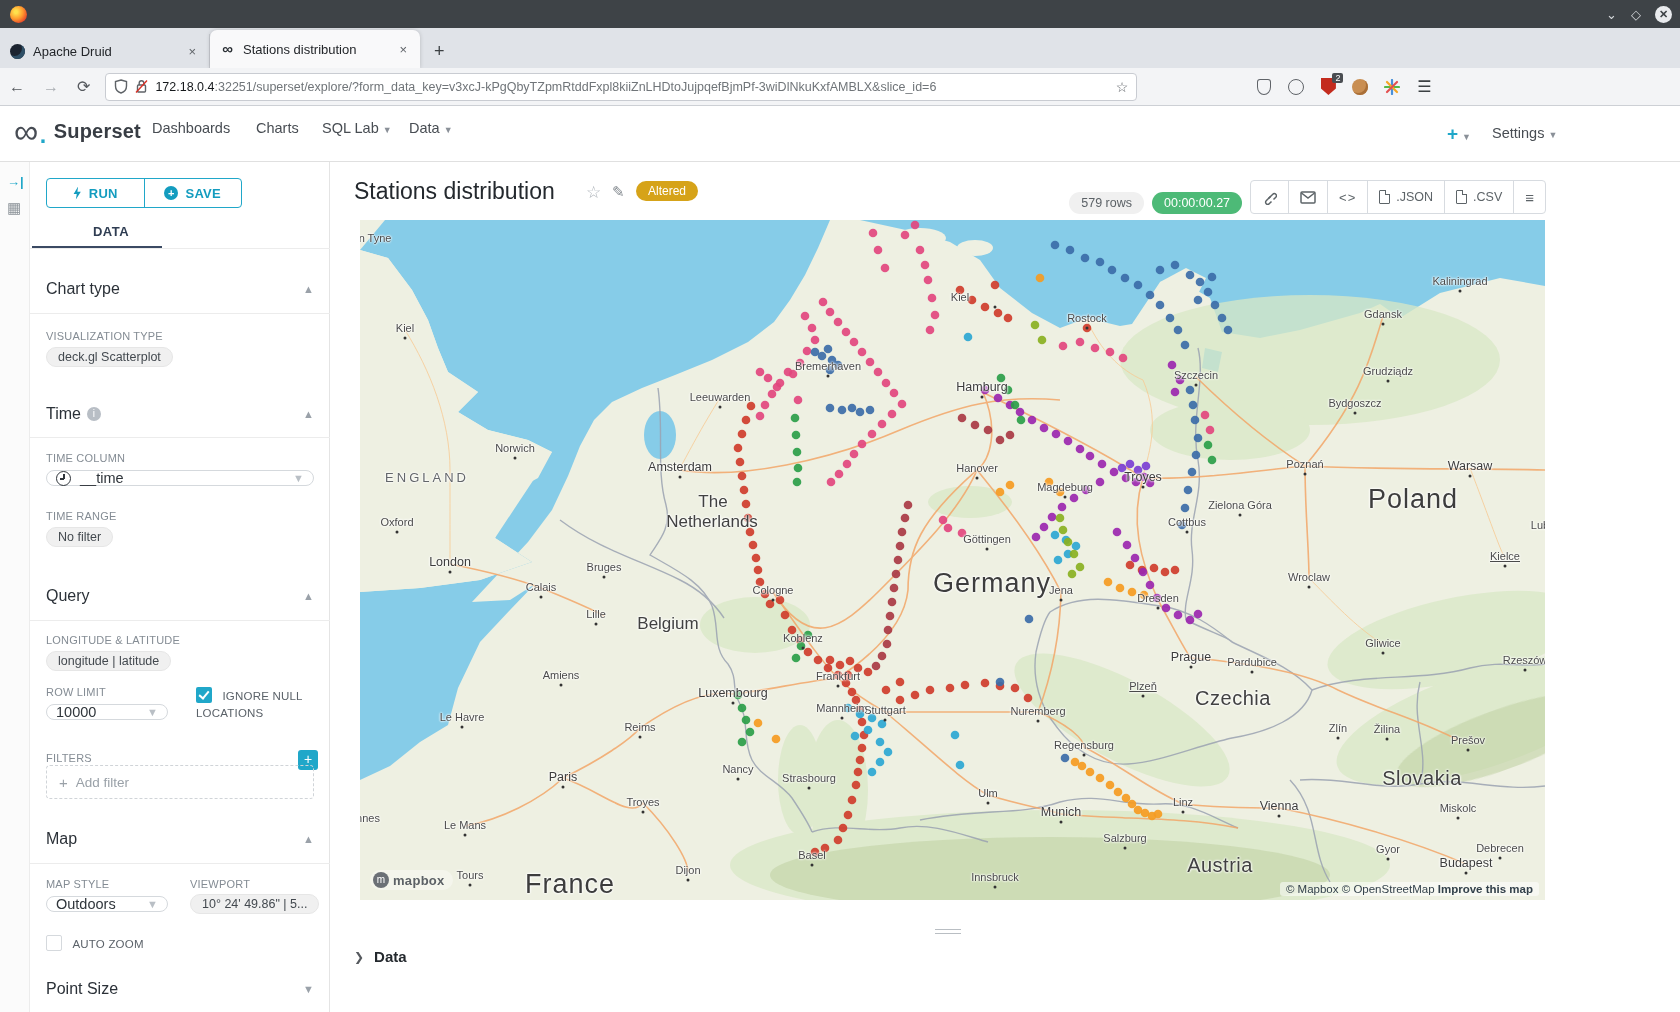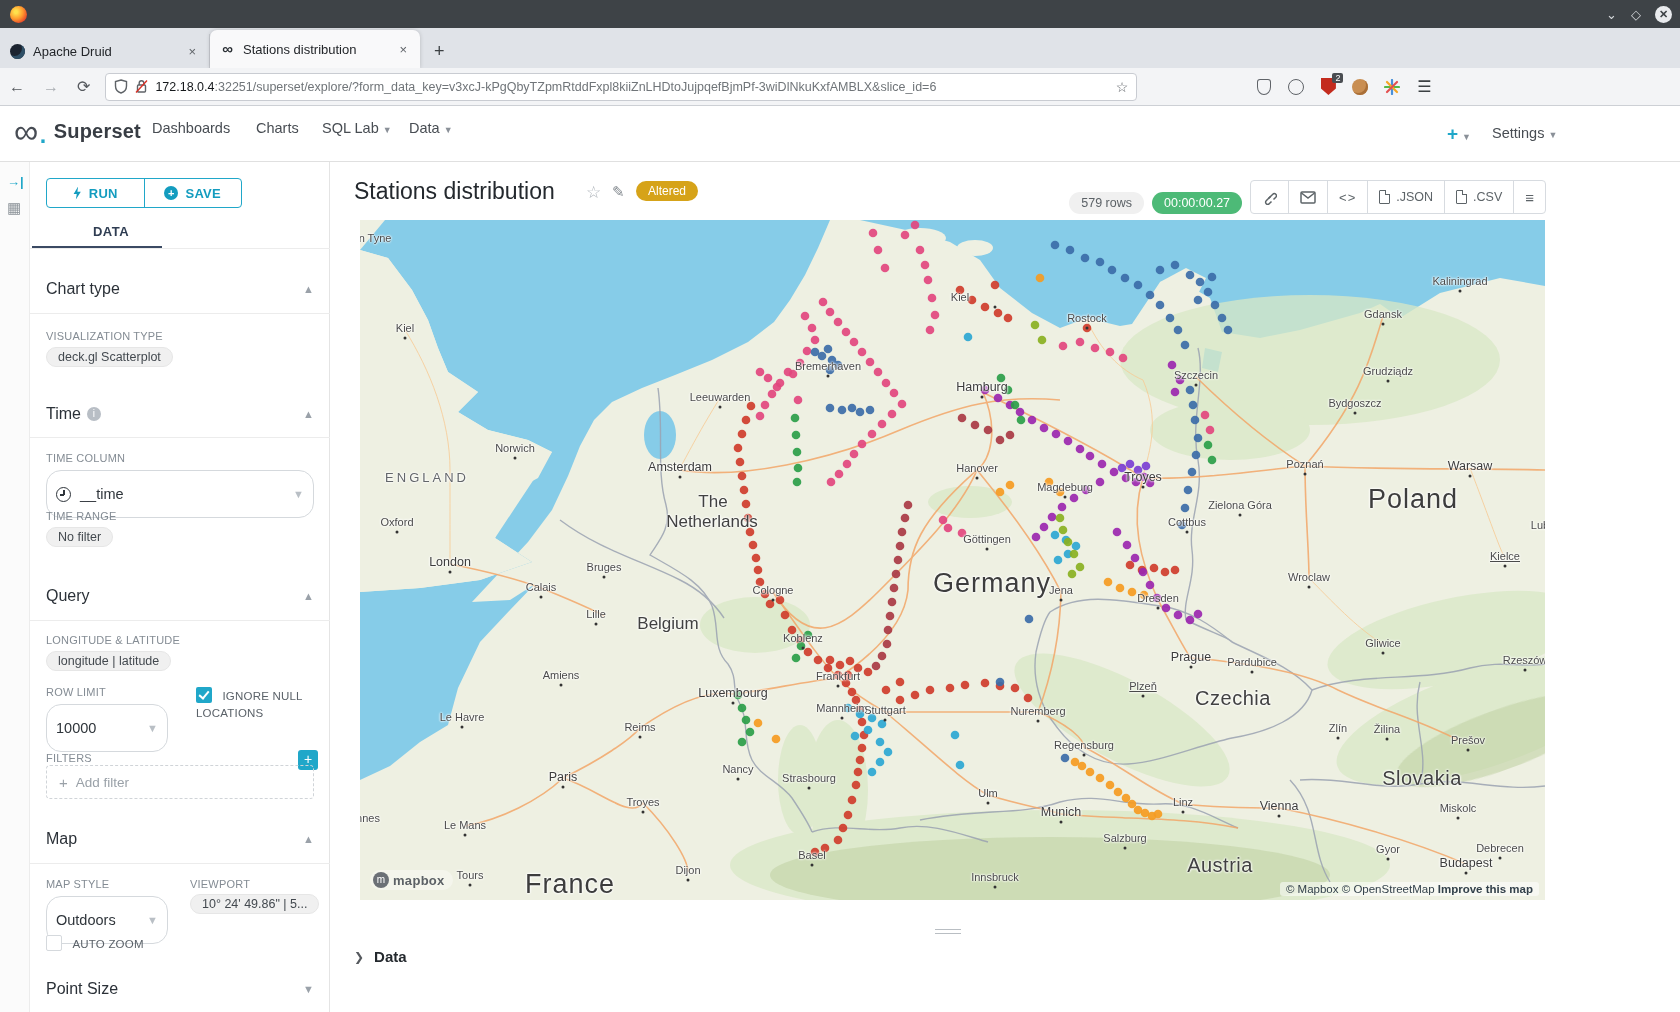--- a/index.html
+++ b/index.html
@@ -72,21 +72,21 @@
   #data-tab { position:absolute; left:16px; top:62px; width:130px; text-align:center; font-size:13px; font-weight:bold; color:#2f3d52; letter-spacing:.5px; padding-bottom:12px; }
   #tab-underline { position:absolute; left:2px; top:84px; width:130px; height:2px; background:#3b4a63; }
   #tab-divider { position:absolute; left:0; top:86px; width:300px; height:1px; background:#ececec; }
 
   .section-head { position:absolute; left:16px; width:268px; display:flex; align-items:center; font-size:16px; color:#2b3138; }
   .section-head .chev { margin-left:auto; color:#9aa1a9; font-size:11px; }
   .info-i { display:inline-block; width:14px; height:14px; border-radius:50%; background:#b8bec5; color:#fff; font-size:10px; line-height:14px; text-align:center; margin-left:6px; }
   .sec-div { position:absolute; left:0; width:300px; height:1px; background:#ececec; }
   .ctl-label { position:absolute; font-size:11px; color:#848c94; letter-spacing:.2px; }
   .pill { display:inline-block; background:#f0f0f0; border:1px solid #e6e6e6; border-radius:11px; padding:2px 11px; font-size:12.5px; color:#43494f; }
-  .select { position:absolute; height:48px; border:1px solid #d5d9dd; border-radius:15px; background:#fff; display:flex; align-items:center; padding:0 9px; font-size:14.5px; color:#2f353b; }
+  .select { position:absolute; height:16px; border:1px solid #d5d9dd; border-radius:15px; background:#fff; display:flex; align-items:center; padding:0 9px; font-size:14.5px; color:#2f353b; }
   .select .sel-chev { margin-left:auto; color:#b9bfc5; font-size:11px; }
   .clock { width:15px; height:15px; border:1.5px solid #2f353b; border-radius:50%; position:relative; margin-right:9px; }
   .clock:before { content:""; position:absolute; left:6px; top:2px; width:1.5px; height:5px; background:#2f353b; }
   .clock:after { content:""; position:absolute; left:3px; top:6.5px; width:4px; height:1.5px; background:#2f353b; }
   .checkbox { width:16px; height:16px; border-radius:2px; display:inline-block; vertical-align:-3px; }
   .checkbox.on { background:#20a7c9; position:relative; }
   .checkbox.on:after { content:""; position:absolute; left:5px; top:2px; width:4px; height:8px; border:solid #fff; border-width:0 2px 2px 0; transform:rotate(40deg); }
   .checkbox.off { background:#fff; border:1px solid #d5d9dd; }
   .cb-label { font-size:11.5px; color:#5b6269; letter-spacing:.2px; }
   #filters-plus { position:absolute; left:268px; top:588px; width:20px; height:20px; background:#20a7c9; border-radius:3px; color:#fff; font-size:14px; text-align:center; line-height:19px; }

